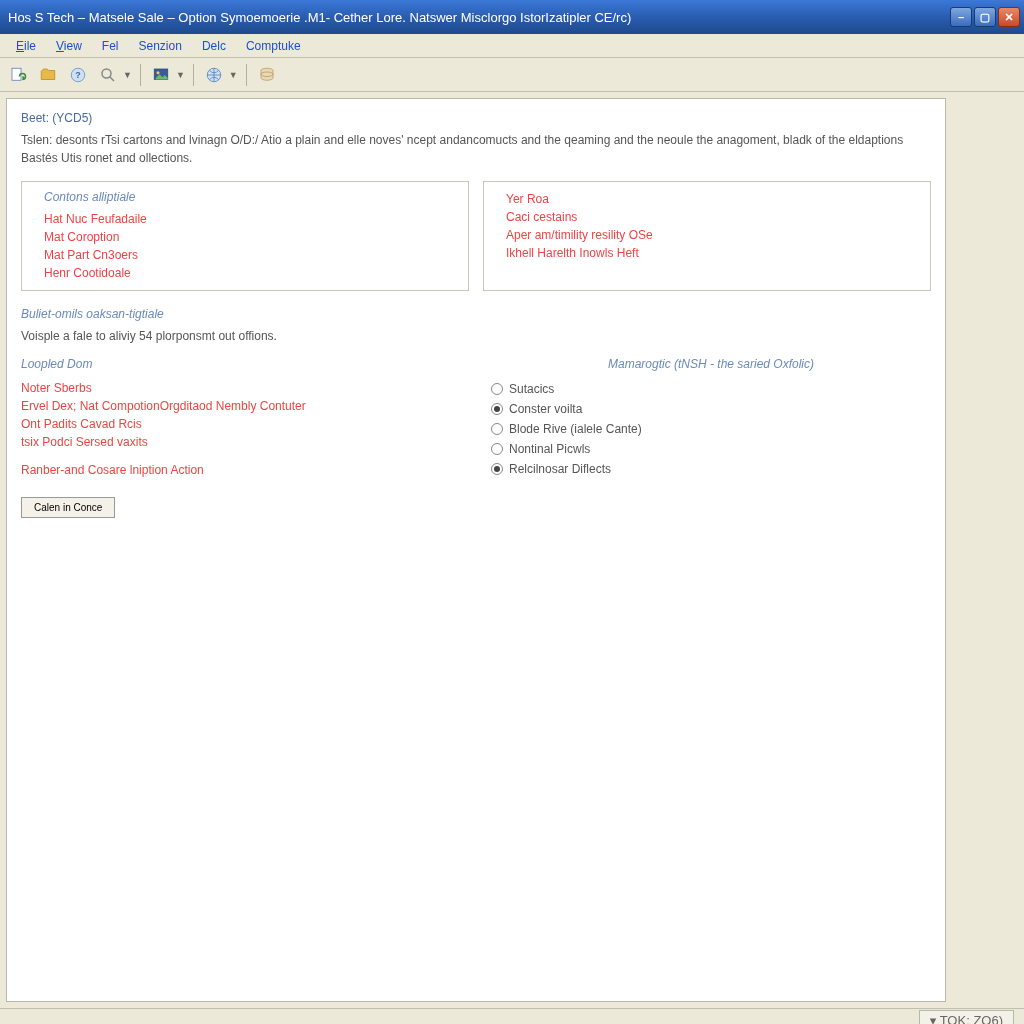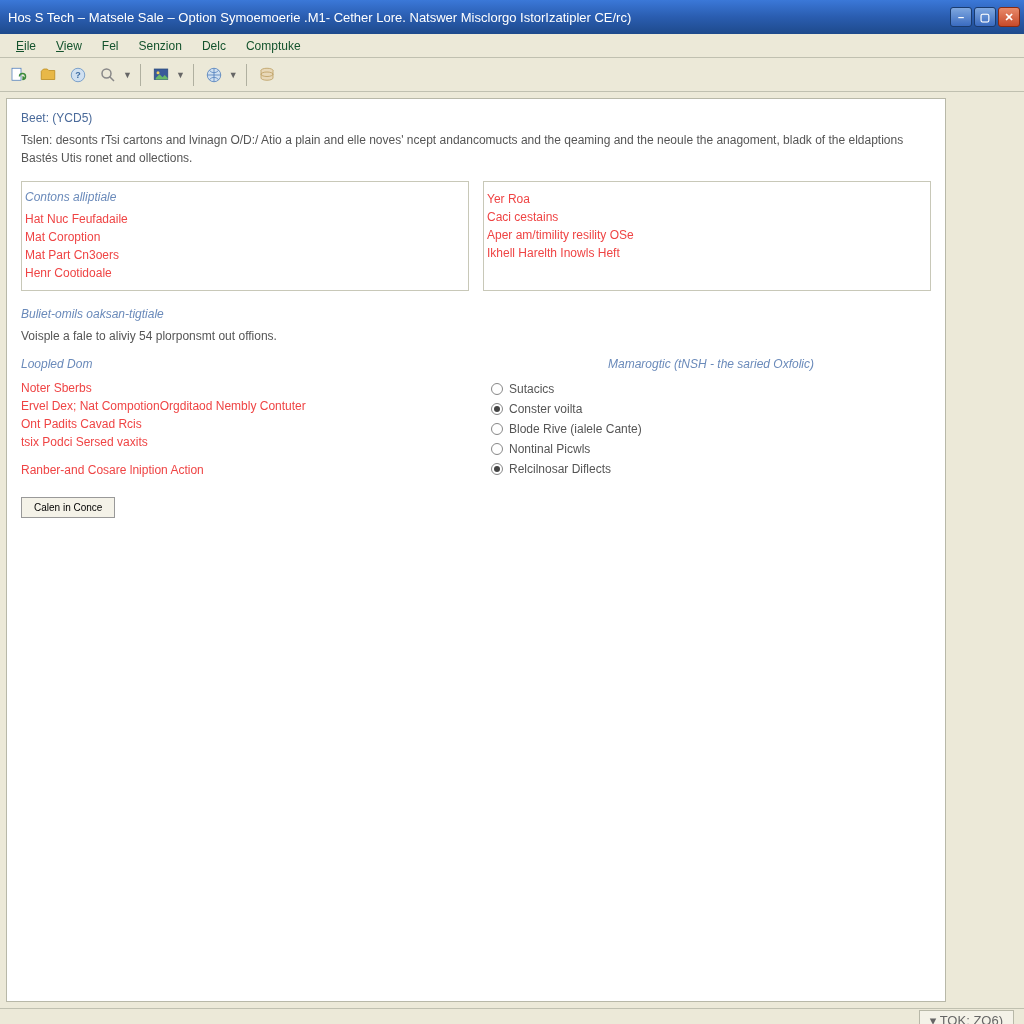--- a/index.html
+++ b/index.html
@@ -37,21 +37,21 @@
   background: #ECE9D8;
   border-bottom: 1px solid #C0C0B0;
   height: 24px;
   display: flex;
   align-items: center;
   padding: 0 6px;
 }
 .menu-item {
   padding: 3px 10px;
   cursor: pointer;
-  color: #14532d;
+  color: #1d4ed8;
 }
 .menu-item .ul { text-decoration: underline; }
 .toolbar {
   background: #ECE9D8;
   border-bottom: 1px solid #C0C0B0;
   height: 34px;
   display: flex;
   align-items: center;
   padding: 0 6px;
   gap: 6px;
@@ -80,21 +80,21 @@
 .side-panel {
   width: 70px;
   background: #ECE9D8;
 }
 .section-title { font-weight: normal; color: #4A6A9A; margin-bottom: 6px; }
 .desc-text { color: #555; line-height: 1.5; margin-bottom: 14px; }
 .two-col { display: flex; gap: 14px; margin-bottom: 16px; }
 .box {
   border: 1px solid #C8C8B8;
   flex: 1;
-  padding: 8px 3px;
+  padding: 8px 22px;
 }
 .box-hdr { color: #6A8ABA; font-style: italic; margin-bottom: 6px; }
 .opt-line { padding: 2px 0; color: #ef4444; }
 .sub-title { color: #6A8ABA; font-style: italic; margin-bottom: 8px; }
 .sub-desc { color: #555; margin-bottom: 14px; }
 .cols2 { display: flex; gap: 30px; }
 .col { flex: 1; }
 .col-hdr { color: #6A8ABA; font-style: italic; margin-bottom: 8px; }
 .radio-line { display: flex; align-items: center; gap: 6px; padding: 3px 0; color: #555; }
 .radio-dot {

